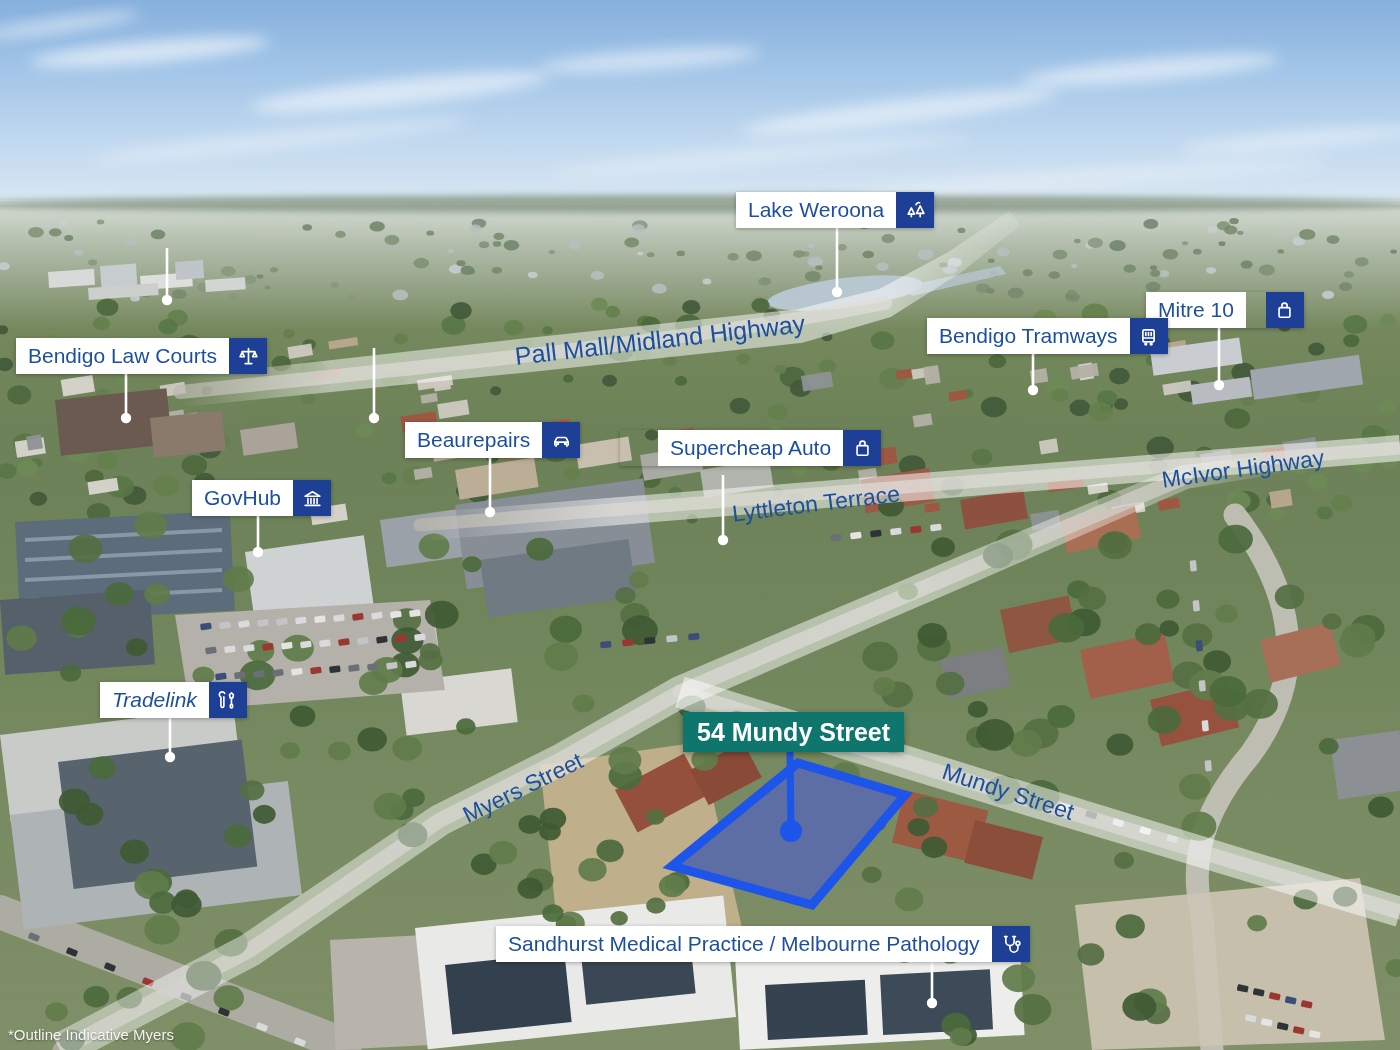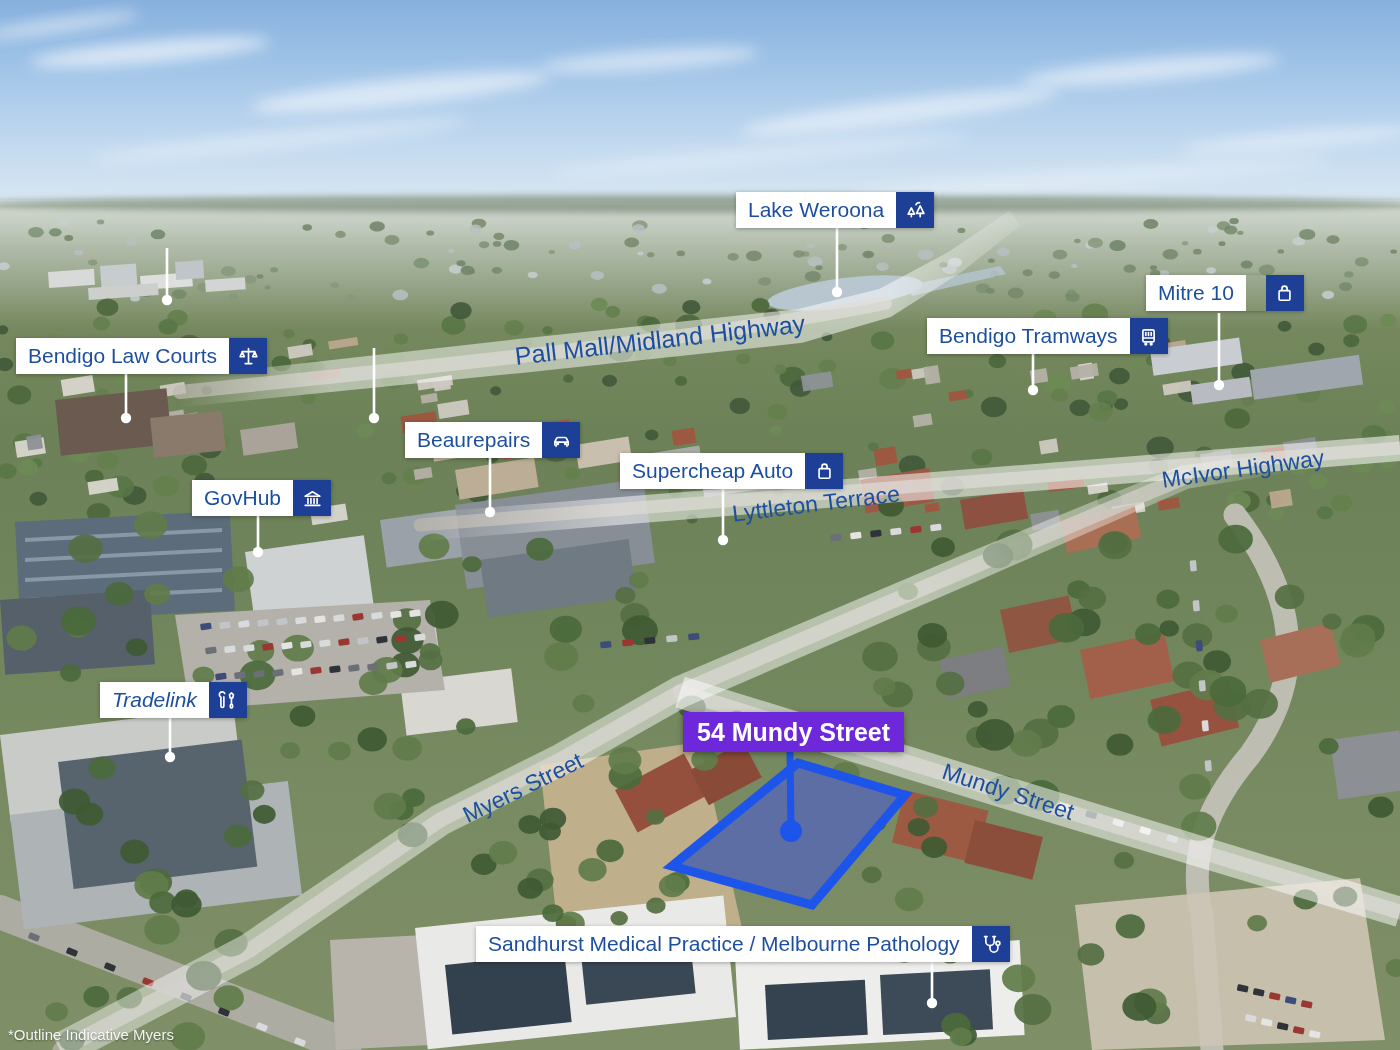--- a/index.html
+++ b/index.html
@@ -11,21 +11,21 @@
        background:linear-gradient(180deg,#a9b6a7 0%,#8a9b80 5%,#75885e 14%,#6c8157 28%,#70855b 48%,#798b62 72%,#7f8f68 100%);}
   #scene{position:absolute;left:0;top:0;}
   #labels-layer{position:absolute;left:0;top:0;width:1400px;height:1050px;pointer-events:none;}
   .landmark{position:absolute;display:flex;align-items:stretch;height:36px;
        box-shadow:0 1px 4px rgba(0,0,0,.3);}
   .lm-text{background:#ffffff;color:#1d4f9f;font-size:21px;line-height:36px;
        padding:0 12px;white-space:nowrap;}
   .lm-tile{width:38px;background:#1e3f96;display:flex;align-items:center;justify-content:center;}
   .lm-tile svg{width:25px;height:25px;stroke:#fff;fill:none;stroke-width:1.6;
        stroke-linecap:round;stroke-linejoin:round;}
-  .prop-label{position:absolute;height:40px;background:#6d28d9;color:#fff;
+  .prop-label{position:absolute;height:40px;background:#0f766e;color:#fff;
        font-size:25px;font-weight:bold;line-height:40px;padding:0 14px;white-space:nowrap;
        box-shadow:0 2px 6px rgba(0,0,0,.35);}
   .street-label{position:absolute;color:#1d4f9f;white-space:nowrap;transform-origin:center;}
   #disclaimer{position:absolute;left:8px;top:1026px;color:rgba(255,255,255,.93);
        font-size:15px;text-shadow:0 1px 2px rgba(0,0,0,.4);}
 </style>
 </head>
 <body>
 
 <div id="stage">
@@ -760,21 +760,21 @@
         <div class="lm-tile">
           <svg viewBox="0 0 24 24">
             <path d="M8 9.5 5 15.5h6z"></path>
             <path d="M8 15.5v2.5"></path>
             <path d="M16.5 7.5 13 14.8h7z"></path>
             <path d="M16.5 14.8v3.2"></path>
             <path d="M12.5 6.5c.4-1.6 2-2.4 3.4-2"></path>
           </svg>
         </div>
       </div>
-      <div class="landmark" style="left: 1146px; top: 275px; gap: 20px;">
+      <div class="landmark" style="left: 1146px; top: 292px; gap: 20px;">
         <span class="lm-text">Mitre 10</span>
         <div class="lm-tile">
           <svg viewBox="0 0 24 24">
             <rect x="6.8" y="9.2" width="10.4" height="9.3" rx="1.2"></rect>
             <path d="M9.5 9.2V7.4a2.5 2.5 0 0 1 5 0v1.8"></path>
           </svg>
         </div>
       </div>
       <div class="landmark" style="left: 16px; top: 338px;">
         <span class="lm-text">Bendigo Law Courts</span>
@@ -805,21 +805,21 @@
         <div class="lm-tile">
           <svg viewBox="0 0 24 24">
             <path d="M5.6 16.2v-2.6l1.3-3.2a2 2 0 0 1 1.9-1.3h6.4a2 2 0 0 1 1.9 1.3l1.3 3.2v2.6"></path>
             <path d="M5.6 13.6h12.8"></path>
             <circle cx="8.3" cy="15" r=".7"></circle>
             <circle cx="15.7" cy="15" r=".7"></circle>
             <path d="M6.8 16.2v1.4M17.2 16.2v1.4"></path>
           </svg>
         </div>
       </div>
-      <div class="landmark" style="left: 620px; top: 453px;">
+      <div class="landmark" style="left: 620px; top: 430px; padding-left: 38px;">
         <span class="lm-text">Supercheap Auto</span>
         <div class="lm-tile">
           <svg viewBox="0 0 24 24">
             <rect x="6.8" y="9.2" width="10.4" height="9.3" rx="1.2"></rect>
             <path d="M9.5 9.2V7.4a2.5 2.5 0 0 1 5 0v1.8"></path>
           </svg>
         </div>
       </div>
       <div class="landmark" style="left: 192px; top: 480px;">
         <span class="lm-text">GovHub</span>
@@ -836,21 +836,21 @@
         <span class="lm-text">Tradelink</span>
         <div class="lm-tile">
           <svg viewBox="0 0 24 24">
             <path d="M9.3 5.2a2.7 2.7 0 1 0-3.6 3.6v8.4a1.4 1.4 0 0 0 2.8 0V8.4"></path>
             <path d="M15.8 4.6l1.9 1.9-.7 3.1h-2.4l-.7-3.1 1.9-1.9z"></path>
             <path d="M15.8 9.6v6.1"></path>
             <rect x="14.7" y="15.7" width="2.2" height="3.4" rx="1"></rect>
           </svg>
         </div>
       </div>
-      <div class="landmark" style="left: 476px; top: 926px; justify-content: space-between;">
+      <div class="landmark" style="left: 496px; top: 926px; justify-content: space-between;">
         <span class="lm-text">Sandhurst Medical Practice / Melbourne Pathology</span>
         <div class="lm-tile">
           <svg viewBox="0 0 24 24">
             <path d="M7.5 4.5v4.5a4 4 0 0 0 8 0V4.5"></path>
             <path d="M6.3 4.5h2.4M14.3 4.5h2.4"></path>
             <path d="M11.5 13v2.5a3.8 3.8 0 0 0 7.6 0v-2.1"></path>
             <circle cx="19.1" cy="10.9" r="1.9"></circle>
           </svg>
         </div>
       </div>

